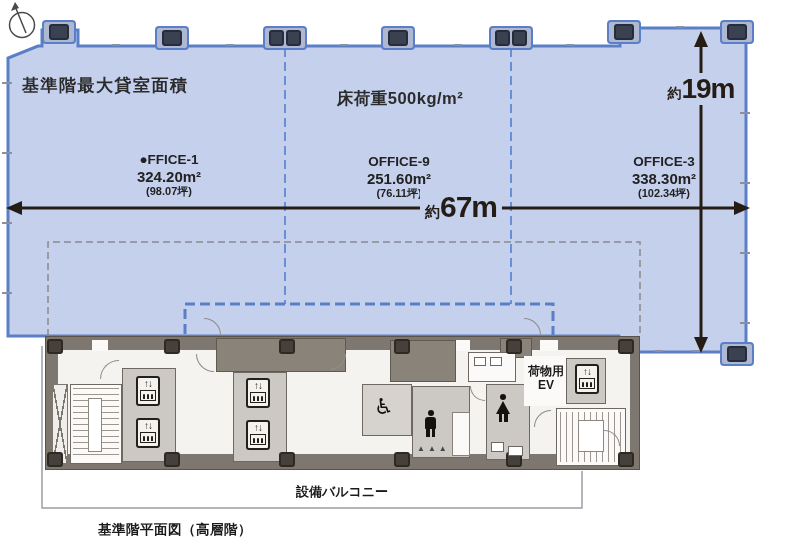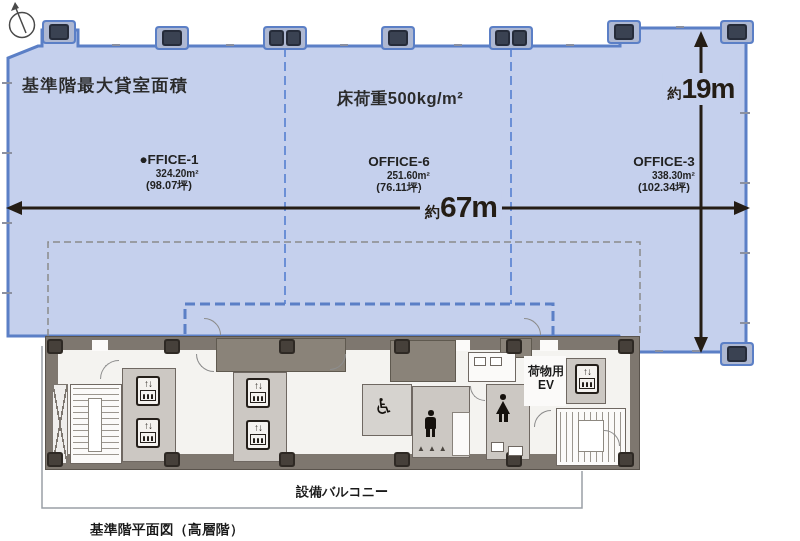--- a/index.html
+++ b/index.html
@@ -56,29 +56,29 @@
 
   
   .txt{position:absolute;z-index:6;white-space:nowrap;}
   .center{transform:translateX(-50%);text-align:center;}
   #main-title{font-size:17px;font-weight:bold;letter-spacing:1.5px;color:#2b2b2b;text-align:center;}
   #main-value{display:flex;align-items:flex-end;color:#2b2b2b;}
   #main-value .big{font-size:44px;font-weight:800;letter-spacing:-2px;line-height:0.95;}
   #main-value .sup{font-size:17px;font-weight:800;transform:translateY(-18px);margin-left:1px;}
   #main-value .tsubo-big{font-size:16px;font-weight:bold;margin-left:2px;padding-bottom:3px;letter-spacing:0;}
   .office .o-name{font-size:13.5px;font-weight:bold;line-height:1.15;}
-  .office .o-area{font-size:10px;font-weight:bold;line-height:1.15;text-align:right;}
+  .office .o-area{font-size:15px;font-weight:bold;line-height:1.15;text-align:right;}
   .office .o-tsubo{font-size:11px;font-weight:bold;line-height:1.15;}
   .loadtxt{font-size:16.5px;font-weight:bold;color:#2b2b2b;letter-spacing:0.5px;}
   .dim-label{background:#c5d0ed;padding:0 5px;display:flex;align-items:baseline;color:#241d15;}
   .dim-label .pfx{font-size:15px;font-weight:bold;}
   .dim-label .val{font-size:30px;font-weight:800;letter-spacing:-1px;}
   #freight-label{font-size:12px;font-weight:bold;line-height:1.2;text-align:center;z-index:6;color:#1a1a1a;}
   #balcony-label{font-size:13px;font-weight:bold;color:#1a1a1a;}
-  #caption{font-size:13.5px;font-weight:bold;color:#1a1a1a;letter-spacing:0.5px;}
+  #caption{font-size:13.5px;font-weight:bold;color:#1a1a1a;letter-spacing:0.5px;margin-left:8px;}
 </style>
 </head>
 <body>
 
 <div id="canvas">
 
   <svg id="plan-svg" width="800" height="541" viewBox="0 0 800 541">
 
     <path d="M 8 336 L 8 58 L 38 46 L 42 46 L 42 30 L 78 30 L 78 46 L 620 46 L 620 28 L 746 28 L 746 352 L 626 352 L 619 336 Z" fill="#c5d0ed" stroke="#5b7fc6" stroke-width="3" stroke-linejoin="miter"></path>
 
@@ -285,21 +285,21 @@
 
 
   <div class="txt loadtxt center" style="left:400px;top:88px;">床荷重500kg/m²</div>
 
   <div class="txt office center" style="left:149px;top:152px;margin-left:20px;">
     <div class="o-name">●FFICE-1</div>
     <div class="o-area">324.20m²</div>
     <div class="o-tsubo">(98.07坪)</div>
   </div>
   <div class="txt office center" style="left:399px;top:154px;">
-    <div class="o-name">OFFICE-6</div>
+    <div class="o-name">OFFICE-9</div>
     <div class="o-area">251.60m²</div>
     <div class="o-tsubo">(76.11坪)</div>
   </div>
   <div class="txt office center" style="left:648px;top:154px;margin-left:16px;">
     <div class="o-name">OFFICE-3</div>
     <div class="o-area">338.30m²</div>
     <div class="o-tsubo">(102.34坪)</div>
   </div>
 
   <div class="txt dim-label center" style="left:461px;top:190px;">

